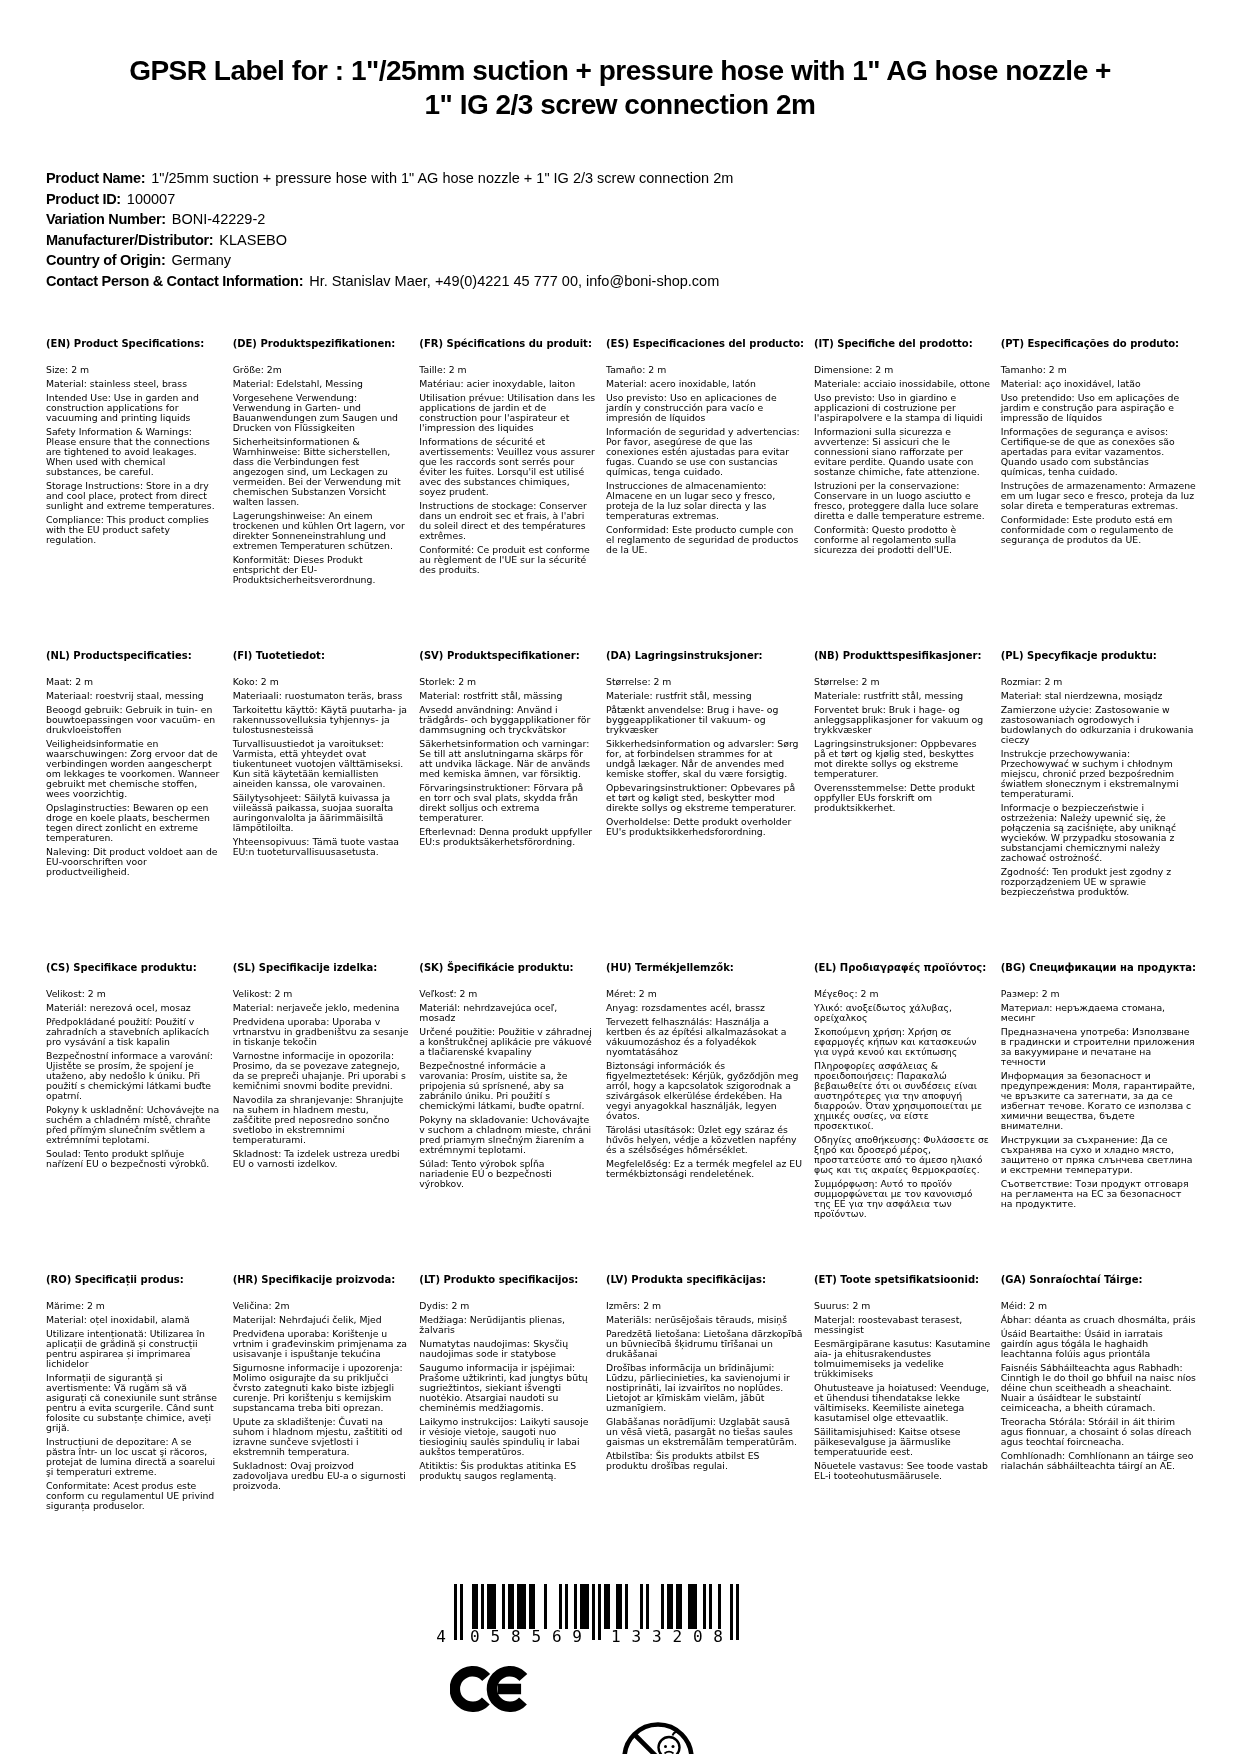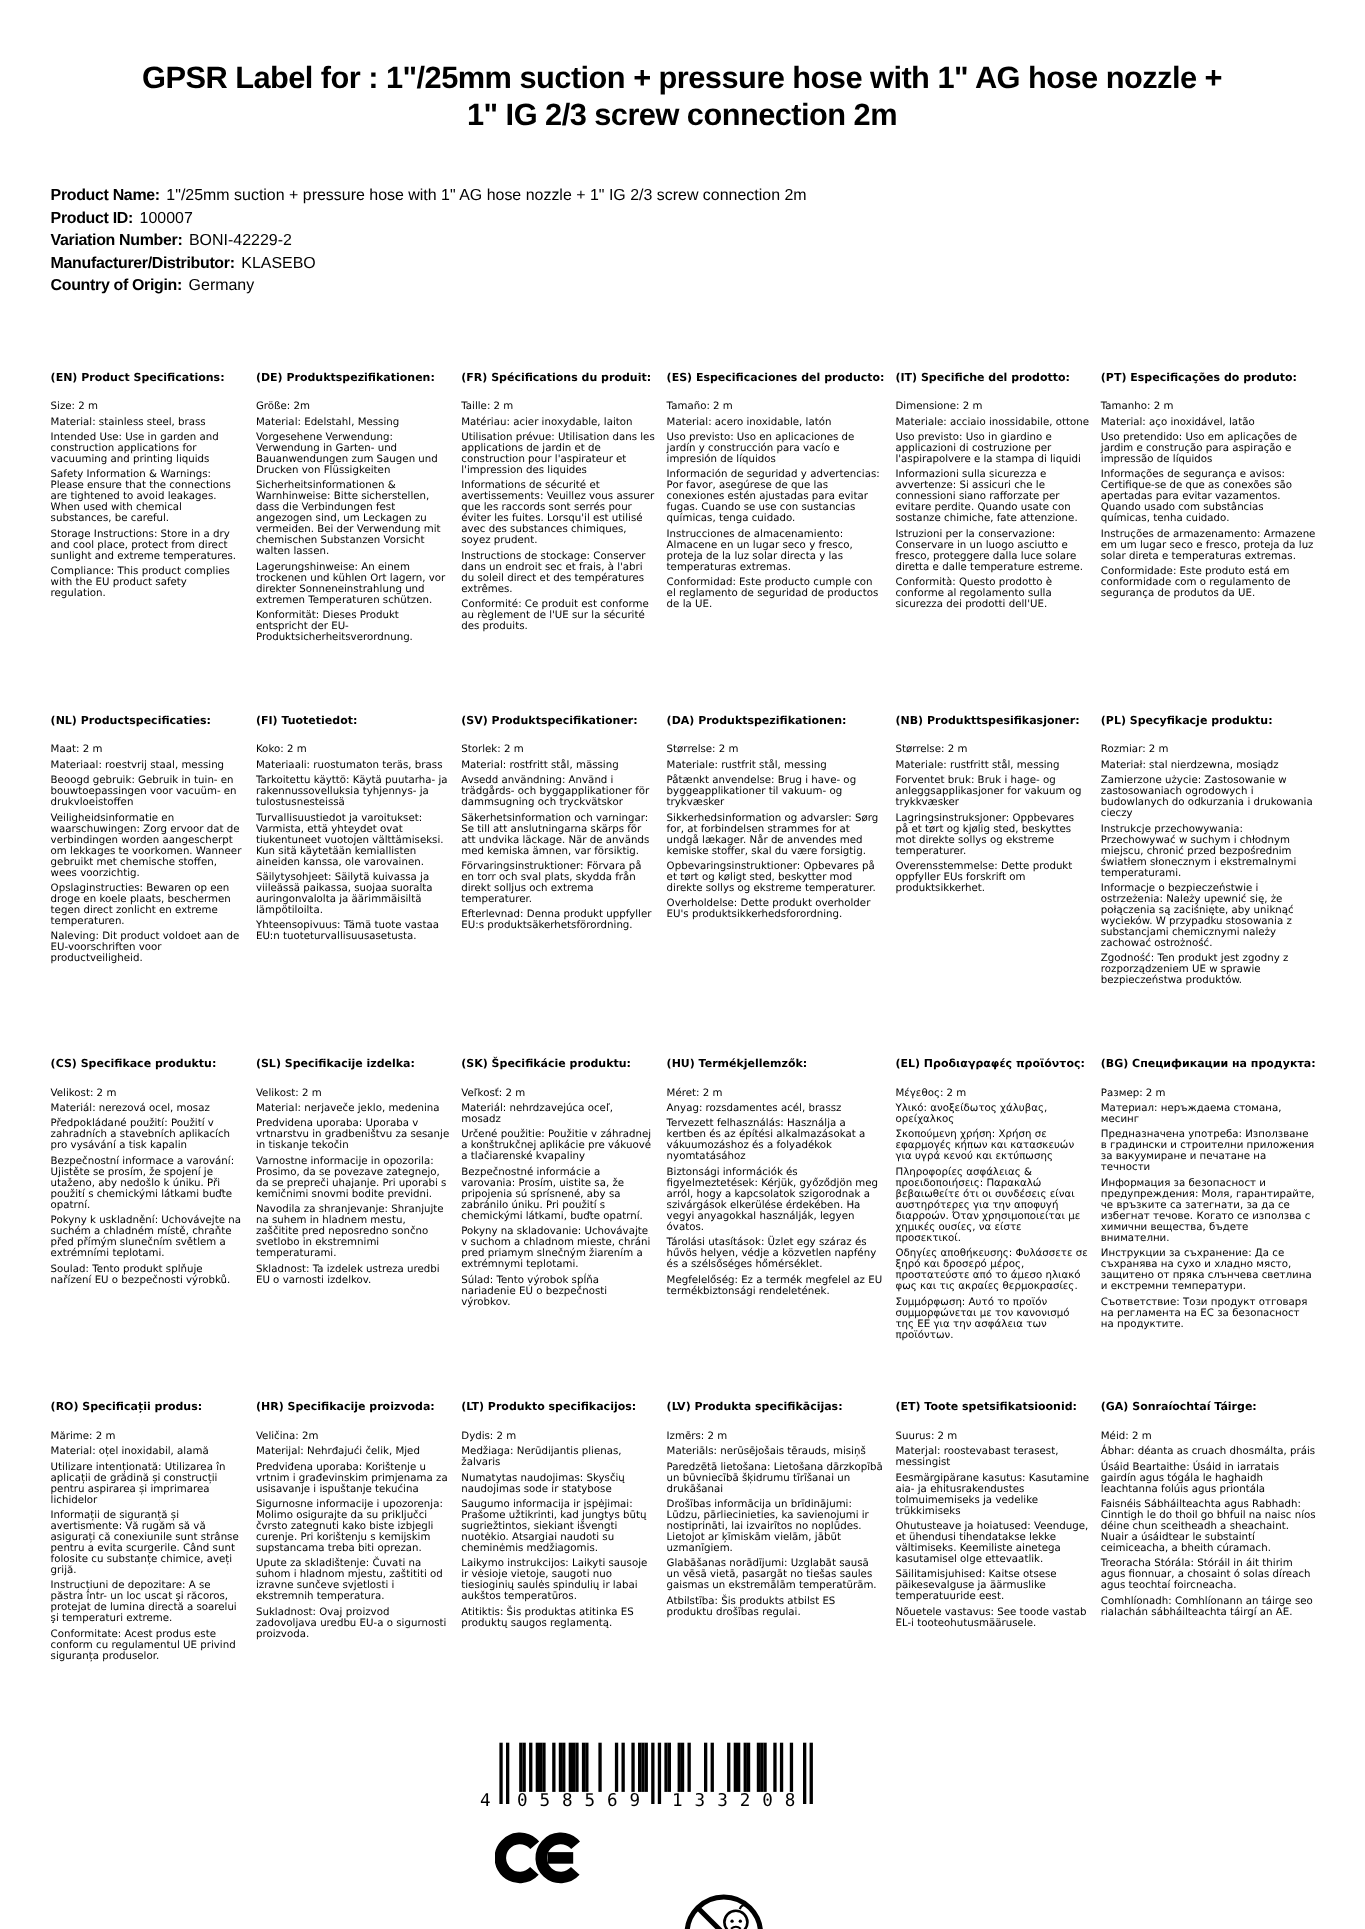--- a/index.html
+++ b/index.html
@@ -39,20 +39,21 @@
 <div class="page">
 
   <h1 class="page-title">GPSR Label for : 1"/25mm suction + pressure hose with 1" AG hose nozzle + 1" IG 2/3 screw connection 2m</h1>
 
   <div class="pinfo">
       <div class="pirow"><span class="pilabel">Product Name:</span><span class="pivalue">1"/25mm suction + pressure hose with 1" AG hose nozzle + 1" IG 2/3 screw connection 2m</span></div>
       <div class="pirow"><span class="pilabel">Product ID:</span><span class="pivalue">100007</span></div>
       <div class="pirow"><span class="pilabel">Variation Number:</span><span class="pivalue">BONI-42229-2</span></div>
       <div class="pirow"><span class="pilabel">Manufacturer/Distributor:</span><span class="pivalue">KLASEBO</span></div>
       <div class="pirow"><span class="pilabel">Country of Origin:</span><span class="pivalue">Germany</span></div>
+      <div class="pirow"><span class="pilabel">Contact Person &amp; Contact Information:</span><span class="pivalue">Hr. Stanislav Maer, +49(0)4221 45 777 00, info@boni-shop.com</span></div>
     </div>
 
   <div class="spec-grid">
       <div class="spec">
         <div class="spec-h">(EN) Product Specifications:</div>
         <p class="first">Size: 2 m</p>
         <p>Material: stainless steel, brass</p>
         <p>Intended Use: Use in garden and construction applications for vacuuming and printing liquids</p>
         <p>Safety Information &amp; Warnings: Please ensure that the connections are tightened to avoid leakages. When used with chemical substances, be careful.</p>
         <p>Storage Instructions: Store in a dry and cool place, protect from direct sunlight and extreme temperatures.</p>
@@ -124,21 +125,21 @@
       <div class="spec">
         <div class="spec-h">(SV) Produktspecifikationer:</div>
         <p class="first">Storlek: 2 m</p>
         <p>Material: rostfritt stål, mässing</p>
         <p>Avsedd användning: Använd i trädgårds- och byggapplikationer för dammsugning och tryckvätskor</p>
         <p>Säkerhetsinformation och varningar: Se till att anslutningarna skärps för att undvika läckage. När de används med kemiska ämnen, var försiktig.</p>
         <p>Förvaringsinstruktioner: Förvara på en torr och sval plats, skydda från direkt solljus och extrema temperaturer.</p>
         <p>Efterlevnad: Denna produkt uppfyller EU:s produktsäkerhetsförordning.</p>
       </div>
       <div class="spec">
-        <div class="spec-h">(DA) Produktspezifikationen:</div>
+        <div class="spec-h">(DA) Lagringsinstruksjoner:</div>
         <p class="first">Størrelse: 2 m</p>
         <p>Materiale: rustfrit stål, messing</p>
         <p>Påtænkt anvendelse: Brug i have- og byggeapplikationer til vakuum- og trykvæsker</p>
         <p>Sikkerhedsinformation og advarsler: Sørg for, at forbindelsen strammes for at undgå lækager. Når de anvendes med kemiske stoffer, skal du være forsigtig.</p>
         <p>Opbevaringsinstruktioner: Opbevares på et tørt og køligt sted, beskytter mod direkte sollys og ekstreme temperaturer.</p>
         <p>Overholdelse: Dette produkt overholder EU's produktsikkerhedsforordning.</p>
       </div>
       <div class="spec">
         <div class="spec-h">(NB) Produkttspesifikasjoner:</div>
         <p class="first">Størrelse: 2 m</p>

